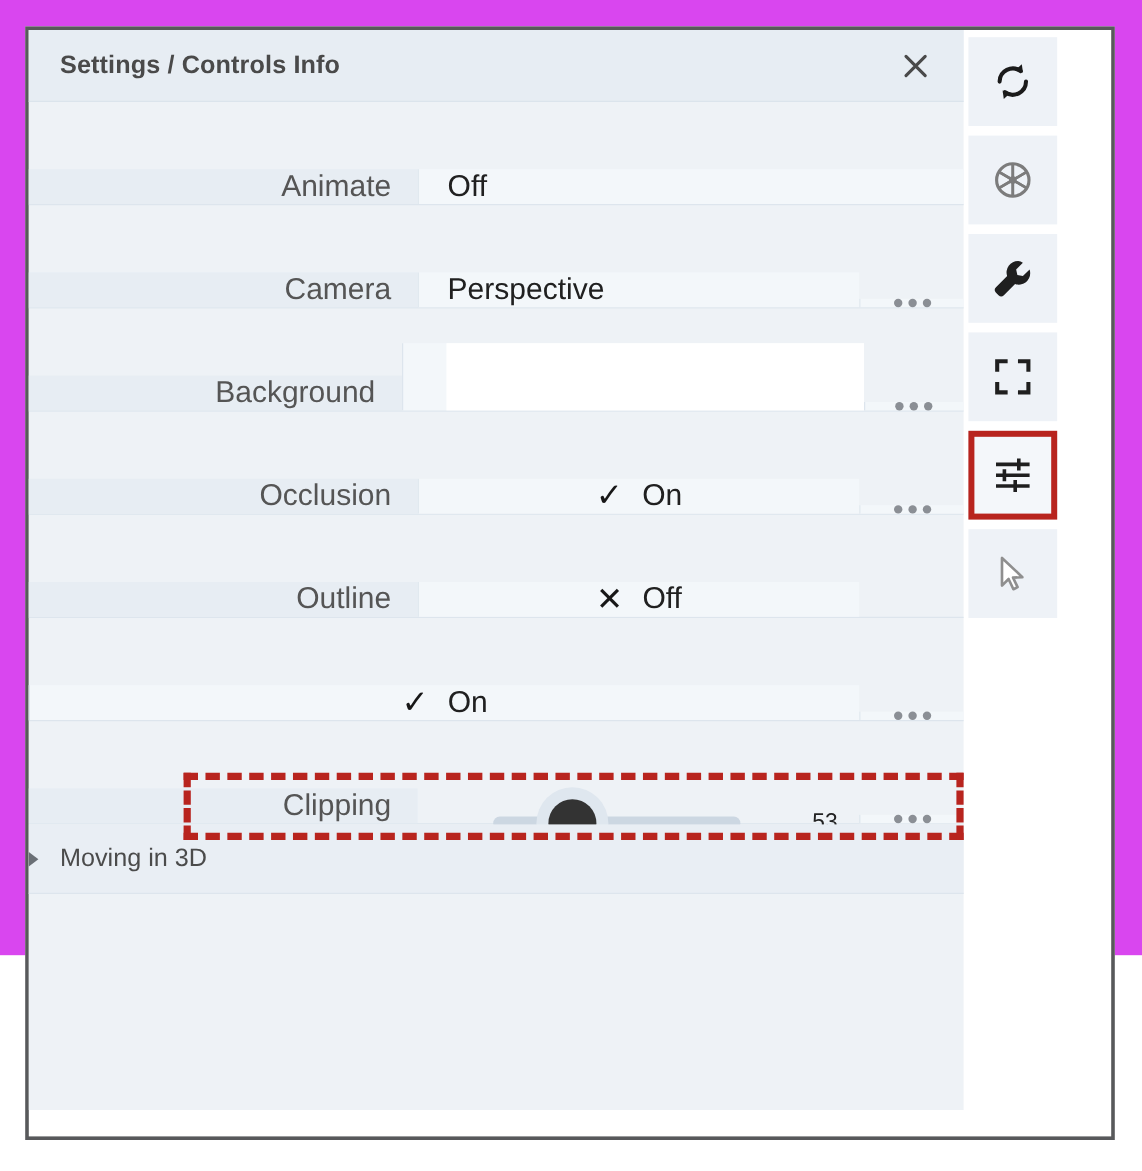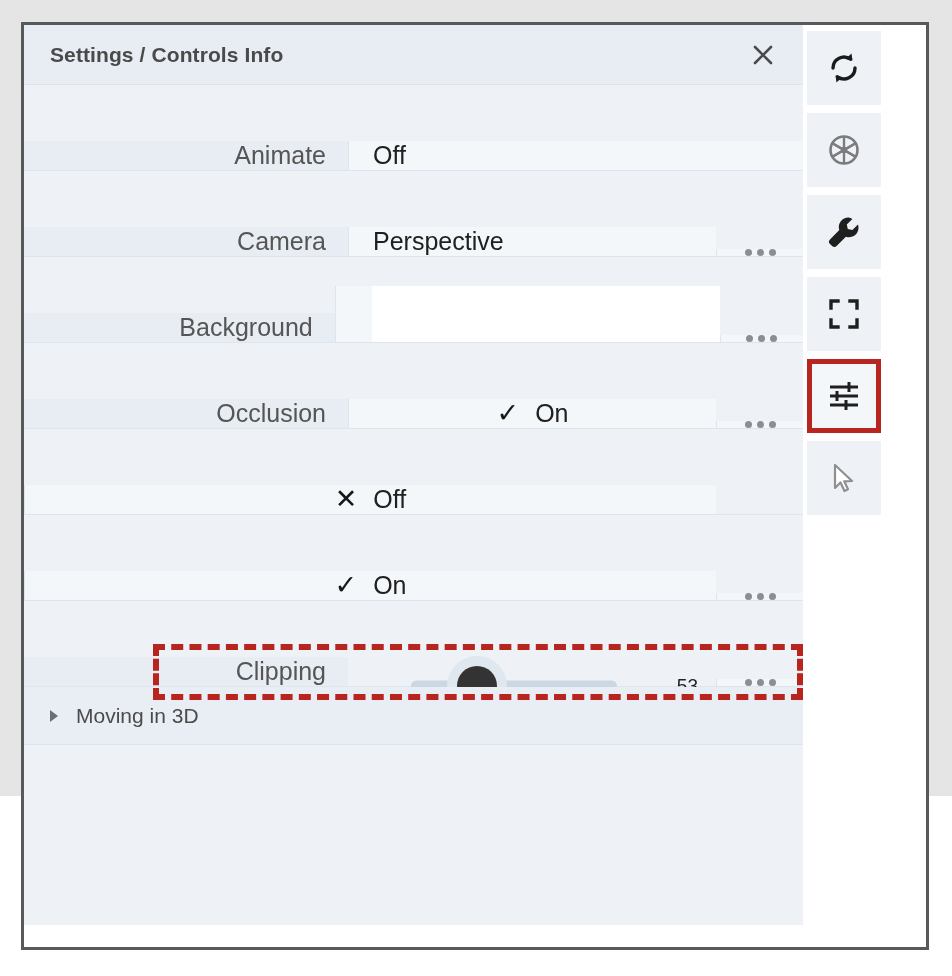--- a/index.html
+++ b/index.html
@@ -9,21 +9,21 @@
     width: 952px;
     height: 976px;
     overflow: hidden;
     font-family: "Liberation Sans", sans-serif;
   }
 
   #screen {
     position: relative;
     width: 952px;
     height: 796px;
-    background: #e5e5e5;
+    background: #d946ef;
   }
 
   
   #window-frame {
     position: absolute;
     left: 21px;
     top: 22px;
     width: 908px;
     height: 928px;
     border: 3px solid #58595b;
@@ -192,21 +192,20 @@
 
   
   .section-row {
     position: relative;
     height: 58px;
     background: #e9eef4;
     border-bottom: 1px solid #dde5ed;
     box-sizing: border-box;
     display: flex;
     align-items: center;
-    padding-left: 26px;
     cursor: pointer;
   }
   .tri {
     width: 0; height: 0;
     border-left: 8px solid #6a6f75;
     border-top: 6px solid transparent;
     border-bottom: 6px solid transparent;
     margin-right: 18px;
   }
   .section-label {
@@ -313,20 +312,21 @@
         <div class="cell-menu">
           <span class="dots">
               <i></i>
               <i></i>
               <i></i>
             </span>
         </div>
       </div>
 
       <div class="row">
+        <div class="cell-label">Outline</div>
         <div class="cell-value center">
           <span class="check-val">
             <span class="mark">✕</span>
             <span>Off</span>
           </span>
         </div>
         <div class="cell-menu empty"></div>
       </div>
 
       <div class="row">

